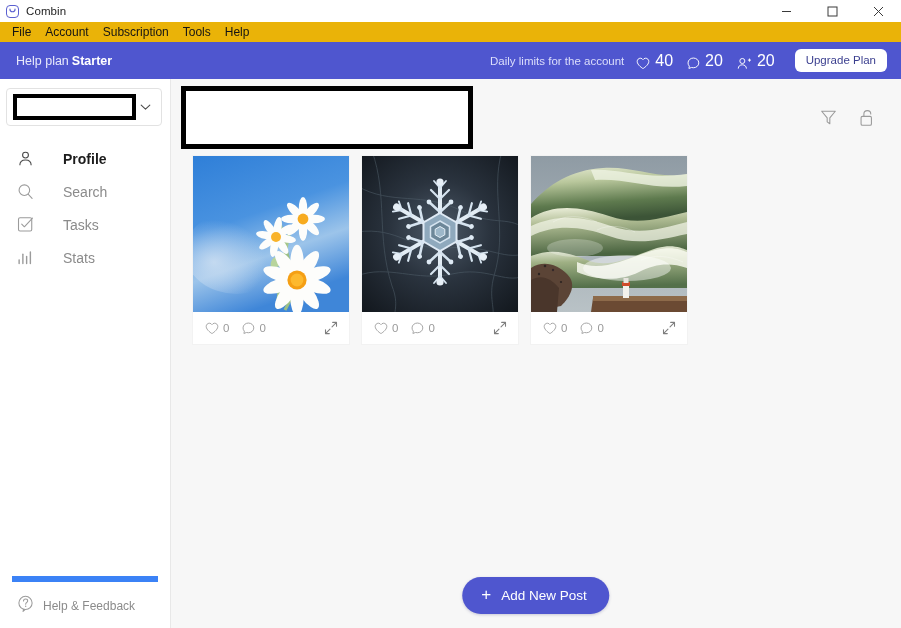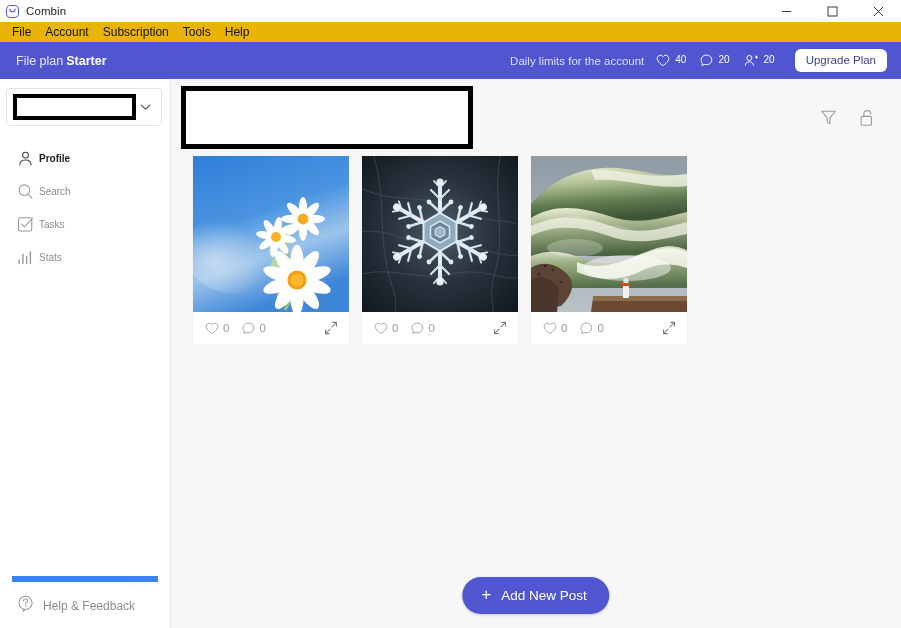--- a/index.html
+++ b/index.html
@@ -96,25 +96,25 @@
     gap: 0;
   }
   .limits-label {
     font-size: 11.5px;
     color: #dcdefb;
     margin-right: 12px;
     white-space: nowrap;
   }
   .limit {
     display: flex;
-    align-items: flex-start;
+    align-items: flex-end;
     gap: 5px;
     margin-right: 14px;
     color: #ffffff;
-    font-size: 10px;
+    font-size: 16px;
   }
   .limit svg { display: block; }
   .upgrade-btn {
     background: #ffffff;
     color: #3b3f8f;
     font-size: 11.5px;
     border-radius: 6px;
     padding: 6px 11px;
     line-height: 1;
     white-space: nowrap;
@@ -168,23 +168,23 @@
     padding-left: 17px;
     cursor: pointer;
   }
   .nav-ico {
     width: 22px; flex: 0 0 22px;
     display: flex; align-items: center; justify-content: flex-start;
     color: #8d8d8d;
   }
   .nav-ico svg { display: block; }
   .nav-label {
-    font-size: 10px;
+    font-size: 14px;
     color: #8b8b8b;
-    margin-left: 0;
+    margin-left: 24px;
     white-space: nowrap;
   }
   .nav-item.active .nav-label { color: #1c1c1c; font-weight: bold; }
   .nav-item.active .nav-ico { color: #4a4a4a; }
 
   .sidebar-foot {
     margin-top: auto;
     border-top: 6px solid #3b82f6;
     padding: 13px 0 0 0;
     margin-left: 12px;
@@ -314,21 +314,21 @@
   <div class="menubar">
     <div class="menu-item">File</div>
     <div class="menu-item">Account</div>
     <div class="menu-item">Subscription</div>
     <div class="menu-item">Tools</div>
     <div class="menu-item">Help</div>
   </div>
 
   <div class="planbar">
     <div class="plan-left">
-      <span>File plan</span><b>Starter</b>
+      <span>Help plan</span><b>Starter</b>
     </div>
 
     <div class="plan-right">
       <div class="limits-label">Daily limits for the account</div>
 
       <div class="limit">
         <span>
           <svg width="14" height="13" viewBox="0 0 16 15">
               <path d="M8 13.4 C8 13.4 1.3 9.3 1.3 5.2 C1.3 3 3 1.4 5 1.4 C6.4 1.4 7.5 2.2 8 3.1 C8.5 2.2 9.6 1.4 11 1.4 C13 1.4 14.7 3 14.7 5.2 C14.7 9.3 8 13.4 8 13.4 Z" fill="none" stroke="#ffffff" stroke-width="1.1"></path>
             </svg>

